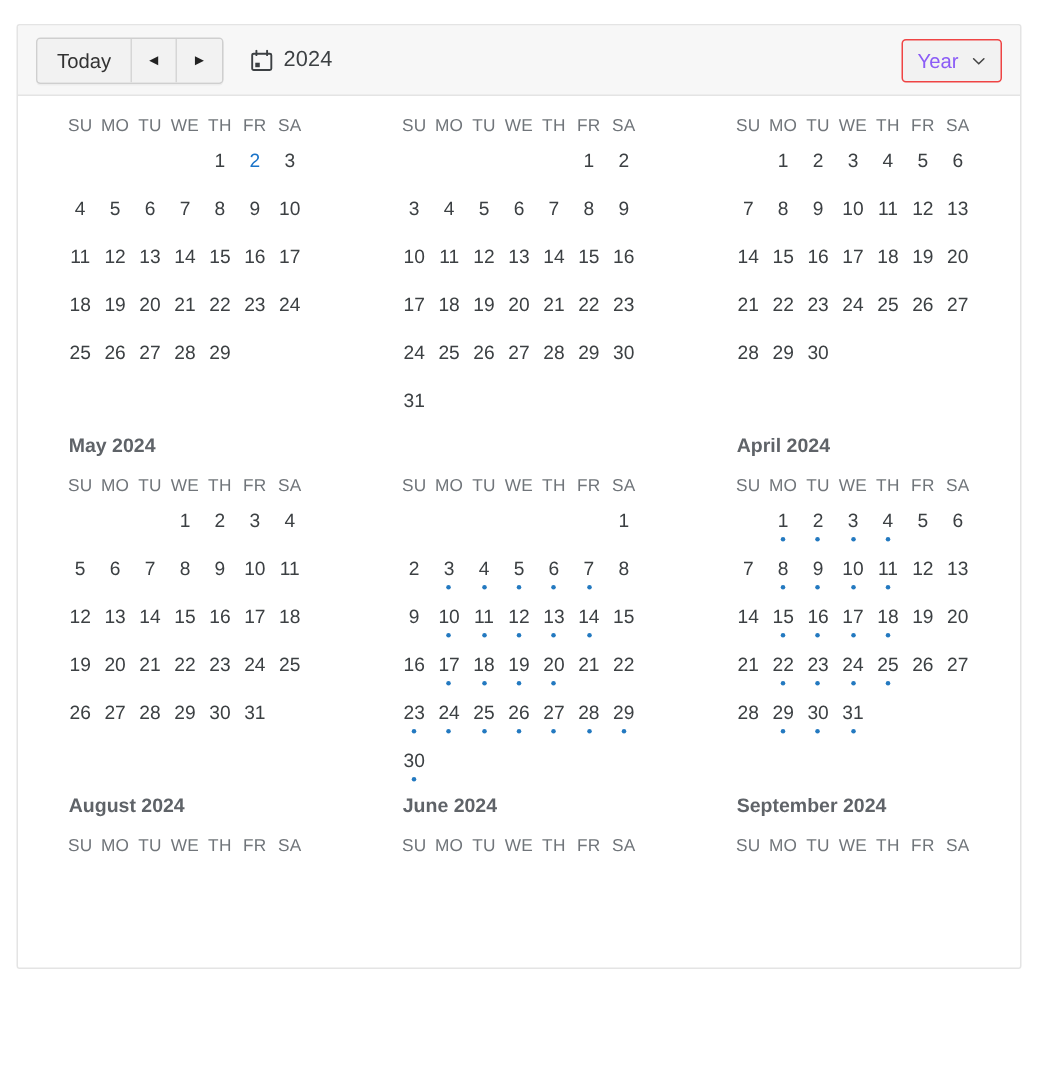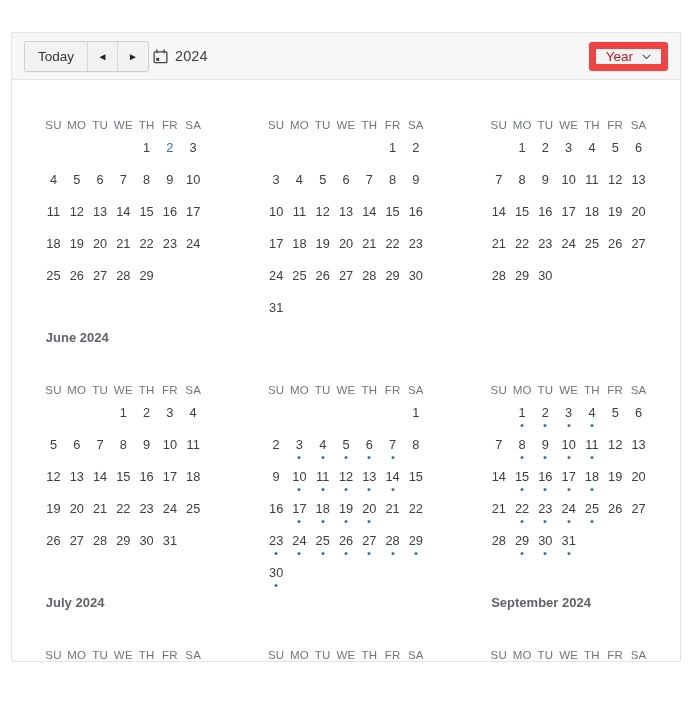--- a/index.html
+++ b/index.html
@@ -14,21 +14,21 @@
     font-family: "Liberation Sans", sans-serif;
     -webkit-font-smoothing: antialiased;
     color: #3c4043;
     overflow: hidden;
   }
 
   
   .calendar-card {
     position: absolute;
     left: 11px;
-    top: 32px;
+    top: 16px;
     width: 670px;
     height: 630px;
     background: #ffffff;
     border: 1px solid #e4e4e4;
     border-radius: 2px;
     box-sizing: border-box;
     overflow: hidden;
   }
 
   
@@ -67,44 +67,44 @@
   .btn-group > button.arrow {
     padding: 0;
     width: 30px;
     font-size: 10px;
     color: #222;
   }
 
   .title-wrap {
     display: flex;
     align-items: center;
-    margin-left: 4px;
+    margin-left: 18px;
     gap: 7px;
   }
   .cal-icon { width: 15px; height: 15px; display: block; }
   .title-text {
     font-size: 14.5px;
     color: #3c4043;
     letter-spacing: 0.1px;
   }
 
   .view-select {
     position: absolute;
     right: 12px;
     top: 9px;
     display: flex;
     align-items: center;
     gap: 9px;
     height: 29px;
     padding: 0 10px;
-    border: 7px solid #ef4444;
+    border: 1px solid #ef4444;
     border-radius: 3px;
     background: #f2f2f2;
     font-size: 13.5px;
-    color: #b91c1c;
+    color: #8b5cf6;
     cursor: pointer;
     box-sizing: border-box;
   }
   .chev { width: 9px; height: 6px; display: block; }
 
   
   .months-area {
     padding: 0;
     position: relative;
   }
@@ -120,21 +120,20 @@
     width: 163px;
     margin: 0 auto;
   }
 
   .weekdays, .week {
     display: grid;
     grid-template-columns: repeat(7, 1fr);
   }
   .weekdays {
     margin-bottom: 5px;
-    margin-top: 25px;
   }
   .weekdays span {
     font-size: 11.5px;
     color: #70757a;
     text-align: center;
     letter-spacing: 0.2px;
   }
   .week { margin-top: 0; }
   .daycell {
     height: 32px;
@@ -334,21 +333,21 @@
             </div>
             <div class="week">
               <div class="daycell"></div>
               <div class="daycell"></div>
               <div class="daycell"></div>
               <div class="daycell"></div>
               <div class="daycell"></div>
               <div class="daycell"></div>
               <div class="daycell"></div>
             </div>
-            <div class="month-label">June 2024</div>
+            <div class="month-label">May 2024</div>
           </div>
         </div>
         <div class="month-cell">
           <div class="month-inner">
             <div class="weekdays">
               <span>SU</span>
               <span>MO</span>
               <span>TU</span>
               <span>WE</span>
               <span>TH</span>
@@ -623,20 +622,21 @@
             </div>
             <div class="week">
               <div class="daycell"></div>
               <div class="daycell"></div>
               <div class="daycell"></div>
               <div class="daycell"></div>
               <div class="daycell"></div>
               <div class="daycell"></div>
               <div class="daycell"></div>
             </div>
+            <div class="month-label">April 2024</div>
           </div>
         </div>
       </div>
       <div class="months-row">
         <div class="month-cell">
           <div class="month-inner">
             <div class="weekdays">
               <span>SU</span>
               <span>MO</span>
               <span>TU</span>
@@ -762,21 +762,21 @@
             </div>
             <div class="week">
               <div class="daycell"></div>
               <div class="daycell"></div>
               <div class="daycell"></div>
               <div class="daycell"></div>
               <div class="daycell"></div>
               <div class="daycell"></div>
               <div class="daycell"></div>
             </div>
-            <div class="month-label">July 2024</div>
+            <div class="month-label">August 2024</div>
           </div>
         </div>
         <div class="month-cell">
           <div class="month-inner">
             <div class="weekdays">
               <span>SU</span>
               <span>MO</span>
               <span>TU</span>
               <span>WE</span>
               <span>TH</span>
@@ -936,20 +936,21 @@
               <div class="daycell">
                 <span class="daynum empty">0</span>
               </div>
               <div class="daycell">
                 <span class="daynum empty">0</span>
               </div>
               <div class="daycell">
                 <span class="daynum empty">0</span>
               </div>
             </div>
+            <div class="month-label">June 2024</div>
           </div>
         </div>
         <div class="month-cell">
           <div class="month-inner">
             <div class="weekdays">
               <span>SU</span>
               <span>MO</span>
               <span>TU</span>
               <span>WE</span>
               <span>TH</span>

